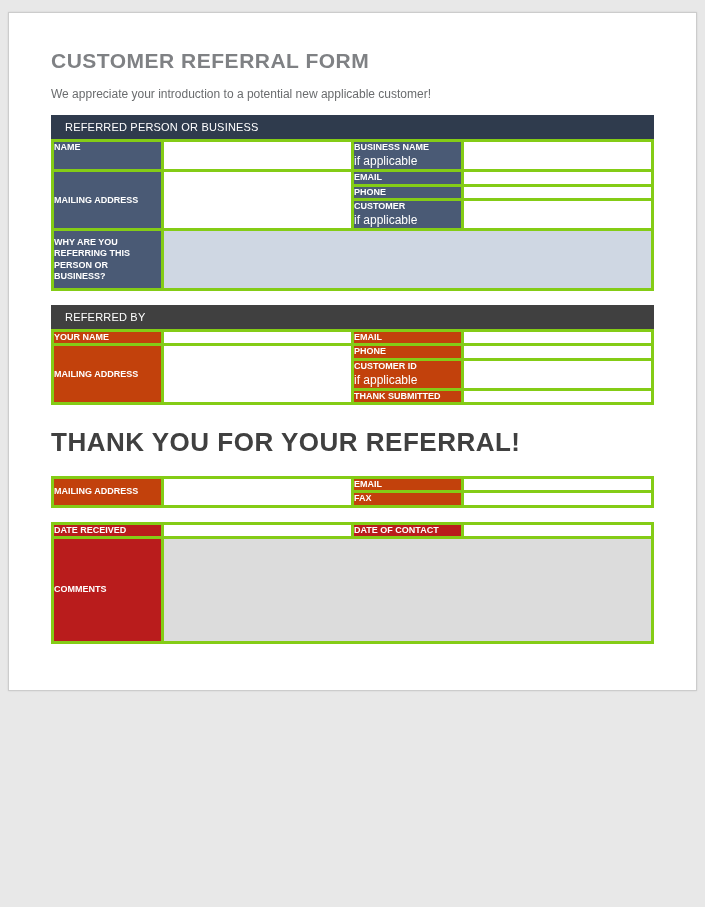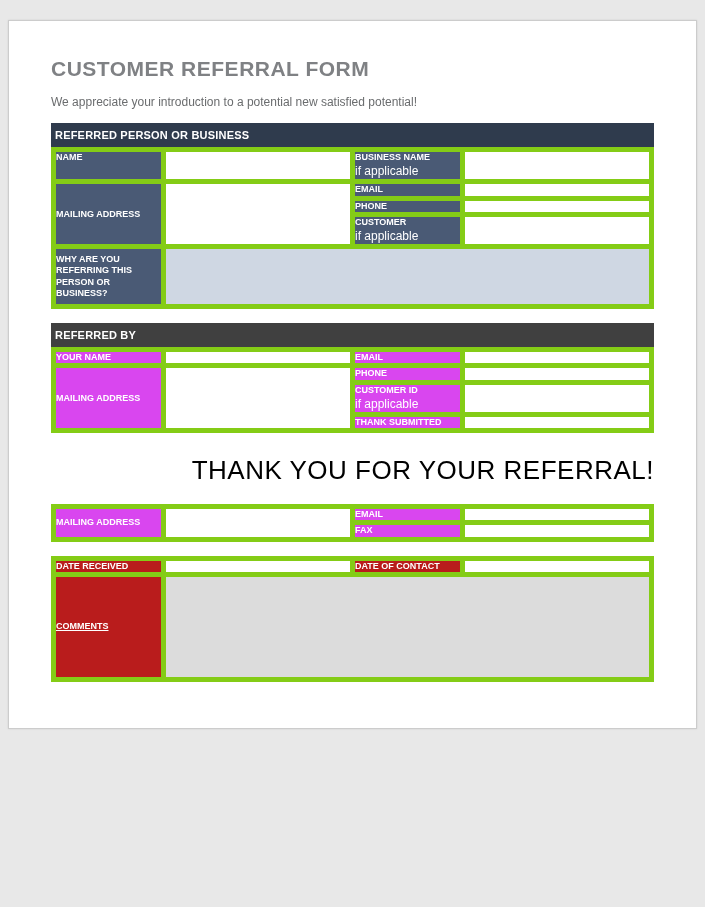--- a/index.html
+++ b/index.html
@@ -4,106 +4,106 @@
 <style>
   * { box-sizing: border-box; margin: 0; padding: 0; }
   body {
     background: #e8e8e8;
     font-family: Arial, Helvetica, sans-serif;
     padding: 8px;
   }
   .page {
     background: #fff;
     width: 689px;
-    margin: 12px auto;
+    margin: 4px auto;
     padding: 36px 42px 46px 42px;
     border: 1px solid #ccc;
     box-shadow: 0 0 2px rgba(0,0,0,0.1);
   }
   .form-title {
     font-size: 21px;
     font-weight: bold;
     color: #7f8184;
     letter-spacing: 0.5px;
     margin-bottom: 14px;
   }
   .intro {
     font-size: 12px;
     color: #6a6c6e;
     margin-bottom: 14px;
   }
   .section-header {
     font-size: 11px;
-    font-weight: bold;
+    font-weight: normal;
     color: #fff;
-    padding: 6px 4px;
+    padding: 6px 14px;
     letter-spacing: 0.2px;
   }
   .hdr-dark-navy { background: #2f3b4d; }
   .hdr-dark-gray { background: #404040; }
   .hdr-dark-blue { background: #2d3847; }
 
   table.form-table {
     width: 100%;
     border-collapse: collapse;
     table-layout: fixed;
   }
   table.form-table td {
-    border: 5px solid #84cc16;
+    border: 3px solid #84cc16;
     vertical-align: top;
     padding: 0;
   }
   .label-cell {
     font-size: 9px;
     font-weight: bold;
     color: #fff;
     padding: 6px 8px;
     line-height: 1.25;
   }
   .label-cell .sub {
     display: block;
     font-weight: normal;
     font-size: 12px;
     margin-top: 1px;
   }
   .lc-navy   { background: #4a5a75; }
-  .lc-gray   { background: #d946ef; }
+  .lc-gray   { background: #c2410c; }
   .lc-blue2  { background: #b91c1c; }
   .value-cell {
     background: #fff;
     min-height: 24px;
   }
   .value-cell.shaded-lt { background: #cfd7e3; }
   .value-cell.shaded-gray { background: #dcdcdc; }
 
   .reason-row td { height: 60px; }
-  .comments-row td { height: 105px; text-decoration: underline; }
+  .comments-row td { height: 105px; }
 
   .thankyou {
-    text-align: right;
+    text-align: left;
     font-size: 26px;
-    font-weight: normal;
-    color: #000000;
+    font-weight: bold;
+    color: #404040;
     letter-spacing: 0.5px;
     margin: 22px 0 18px 0;
   }
   .gap { height: 14px; }
   col.c1 { width: 110px; }
   col.c2 { width: auto; }
   col.c3 { width: 110px; }
   col.c4 { width: auto; }
   .vmid { vertical-align: middle !important; }
 </style>
 </head>
 <body>
 
 <div class="page">
 
   <div class="form-title">CUSTOMER REFERRAL FORM</div>
-  <div class="intro">We appreciate your introduction to a potential new satisfied potential!</div>
+  <div class="intro">We appreciate your introduction to a potential new applicable customer!</div>
 
   <div class="section-header hdr-dark-navy">REFERRED PERSON OR BUSINESS</div>
   <table class="form-table">
     <colgroup>
         <col class="c1">
         <col class="c2">
         <col class="c3">
         <col class="c4">
       </colgroup>
     <tbody>

